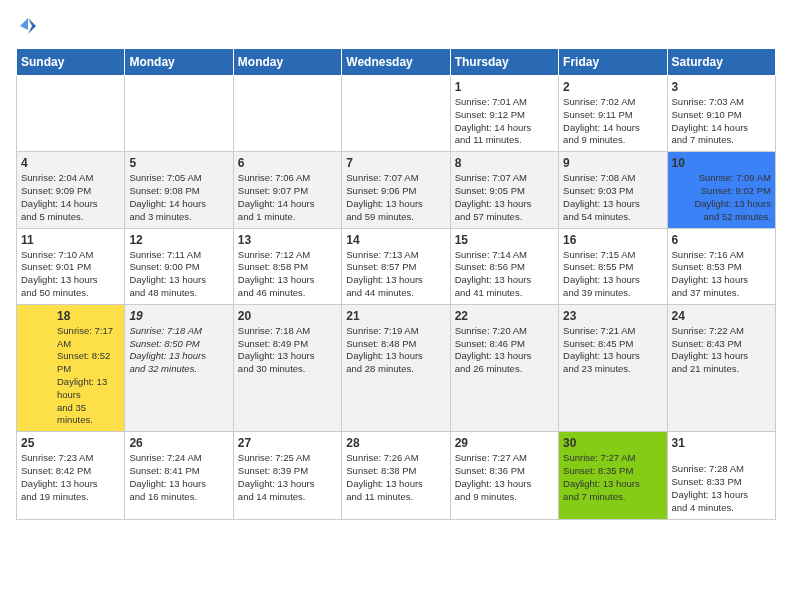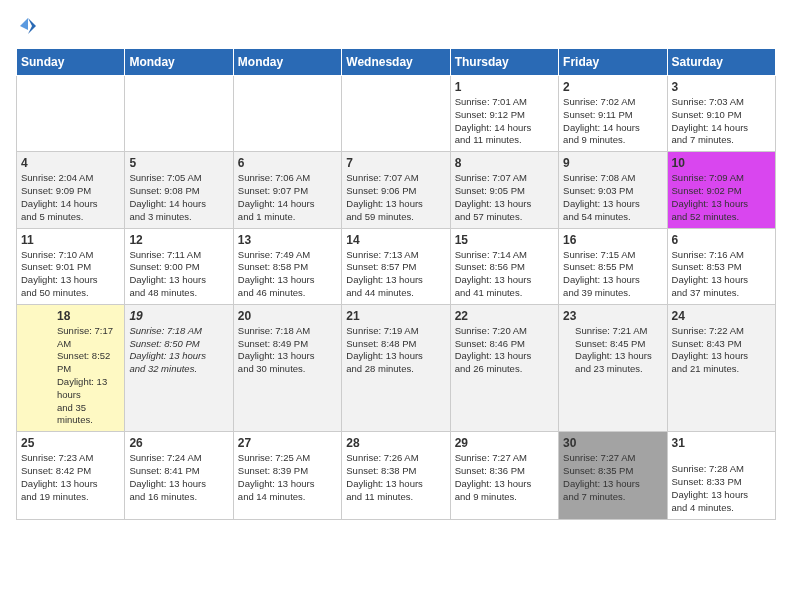--- a/index.html
+++ b/index.html
@@ -192,23 +192,23 @@
 Daylight: 13 hours
 and 57 minutes.</div>
         </td>
         <td style="background: rgb(242, 242, 242);">
           <span class="day-num">9</span>
           <div class="cell-content" style="white-space: pre-line;">Sunrise: 7:08 AM
 Sunset: 9:03 PM
 Daylight: 13 hours
 and 54 minutes.</div>
         </td>
-        <td style="background: #d946ef;">
+        <td style="background: #3b82f6;">
           <span class="day-num">10</span>
-          <div class="cell-content" style="white-space: pre-line;">Sunrise: 7:09 AM
+          <div class="cell-content" style="white-space: pre-line; text-align: right;">Sunrise: 7:09 AM
 Sunset: 9:02 PM
 Daylight: 13 hours
 and 52 minutes.</div>
         </td>
       </tr>
       <tr>
         <td style="background: rgb(255, 255, 255);">
           <span class="day-num">11</span>
           <div class="cell-content" style="white-space: pre-line;">Sunrise: 7:10 AM
 Sunset: 9:01 PM
@@ -217,21 +217,21 @@
         </td>
         <td style="background: rgb(255, 255, 255);">
           <span class="day-num">12</span>
           <div class="cell-content" style="white-space: pre-line;">Sunrise: 7:11 AM
 Sunset: 9:00 PM
 Daylight: 13 hours
 and 48 minutes.</div>
         </td>
         <td style="background: rgb(255, 255, 255);">
           <span class="day-num">13</span>
-          <div class="cell-content" style="white-space: pre-line;">Sunrise: 7:49 AM
+          <div class="cell-content" style="white-space: pre-line;">Sunrise: 7:12 AM
 Sunset: 8:58 PM
 Daylight: 13 hours
 and 46 minutes.</div>
         </td>
         <td style="background: rgb(255, 255, 255);">
           <span class="day-num">14</span>
           <div class="cell-content" style="white-space: pre-line;">Sunrise: 7:13 AM
 Sunset: 8:57 PM
 Daylight: 13 hours
 and 44 minutes.</div>
@@ -252,21 +252,21 @@
         </td>
         <td style="background: rgb(255, 255, 255);">
           <span class="day-num">6</span>
           <div class="cell-content" style="white-space: pre-line;">Sunrise: 7:16 AM
 Sunset: 8:53 PM
 Daylight: 13 hours
 and 37 minutes.</div>
         </td>
       </tr>
       <tr>
-        <td style="background: #fef9c3; padding-left: 40px;">
+        <td style="background: #fde047; padding-left: 40px;">
           <span class="day-num">18</span>
           <div class="cell-content" style="white-space: pre-line;">Sunrise: 7:17 AM
 Sunset: 8:52 PM
 Daylight: 13 hours
 and 35 minutes.</div>
         </td>
         <td style="background: rgb(242, 242, 242); font-style: italic;">
           <span class="day-num">19</span>
           <div class="cell-content" style="white-space: pre-line;">Sunrise: 7:18 AM
 Sunset: 8:50 PM
@@ -289,21 +289,21 @@
         </td>
         <td style="background: rgb(242, 242, 242);">
           <span class="day-num">22</span>
           <div class="cell-content" style="white-space: pre-line;">Sunrise: 7:20 AM
 Sunset: 8:46 PM
 Daylight: 13 hours
 and 26 minutes.</div>
         </td>
         <td style="background: rgb(242, 242, 242);">
           <span class="day-num">23</span>
-          <div class="cell-content" style="white-space: pre-line; margin-left: 12px;">Sunrise: 7:21 AM
+          <div class="cell-content" style="white-space: pre-line;">Sunrise: 7:21 AM
 Sunset: 8:45 PM
 Daylight: 13 hours
 and 23 minutes.</div>
         </td>
         <td style="background: rgb(242, 242, 242);">
           <span class="day-num">24</span>
           <div class="cell-content" style="white-space: pre-line;">Sunrise: 7:22 AM
 Sunset: 8:43 PM
 Daylight: 13 hours
 and 21 minutes.</div>
@@ -338,21 +338,21 @@
 Daylight: 13 hours
 and 11 minutes.</div>
         </td>
         <td style="background: rgb(255, 255, 255);">
           <span class="day-num">29</span>
           <div class="cell-content" style="white-space: pre-line;">Sunrise: 7:27 AM
 Sunset: 8:36 PM
 Daylight: 13 hours
 and 9 minutes.</div>
         </td>
-        <td style="background: #a3a3a3;">
+        <td style="background: #84cc16;">
           <span class="day-num">30</span>
           <div class="cell-content" style="white-space: pre-line;">Sunrise: 7:27 AM
 Sunset: 8:35 PM
 Daylight: 13 hours
 and 7 minutes.</div>
         </td>
         <td style="background: rgb(255, 255, 255); border-radius: 20px;">
           <span class="day-num">31</span>
           <div class="cell-content" style="white-space: pre-line; margin-top: 13px;">Sunrise: 7:28 AM
 Sunset: 8:33 PM

